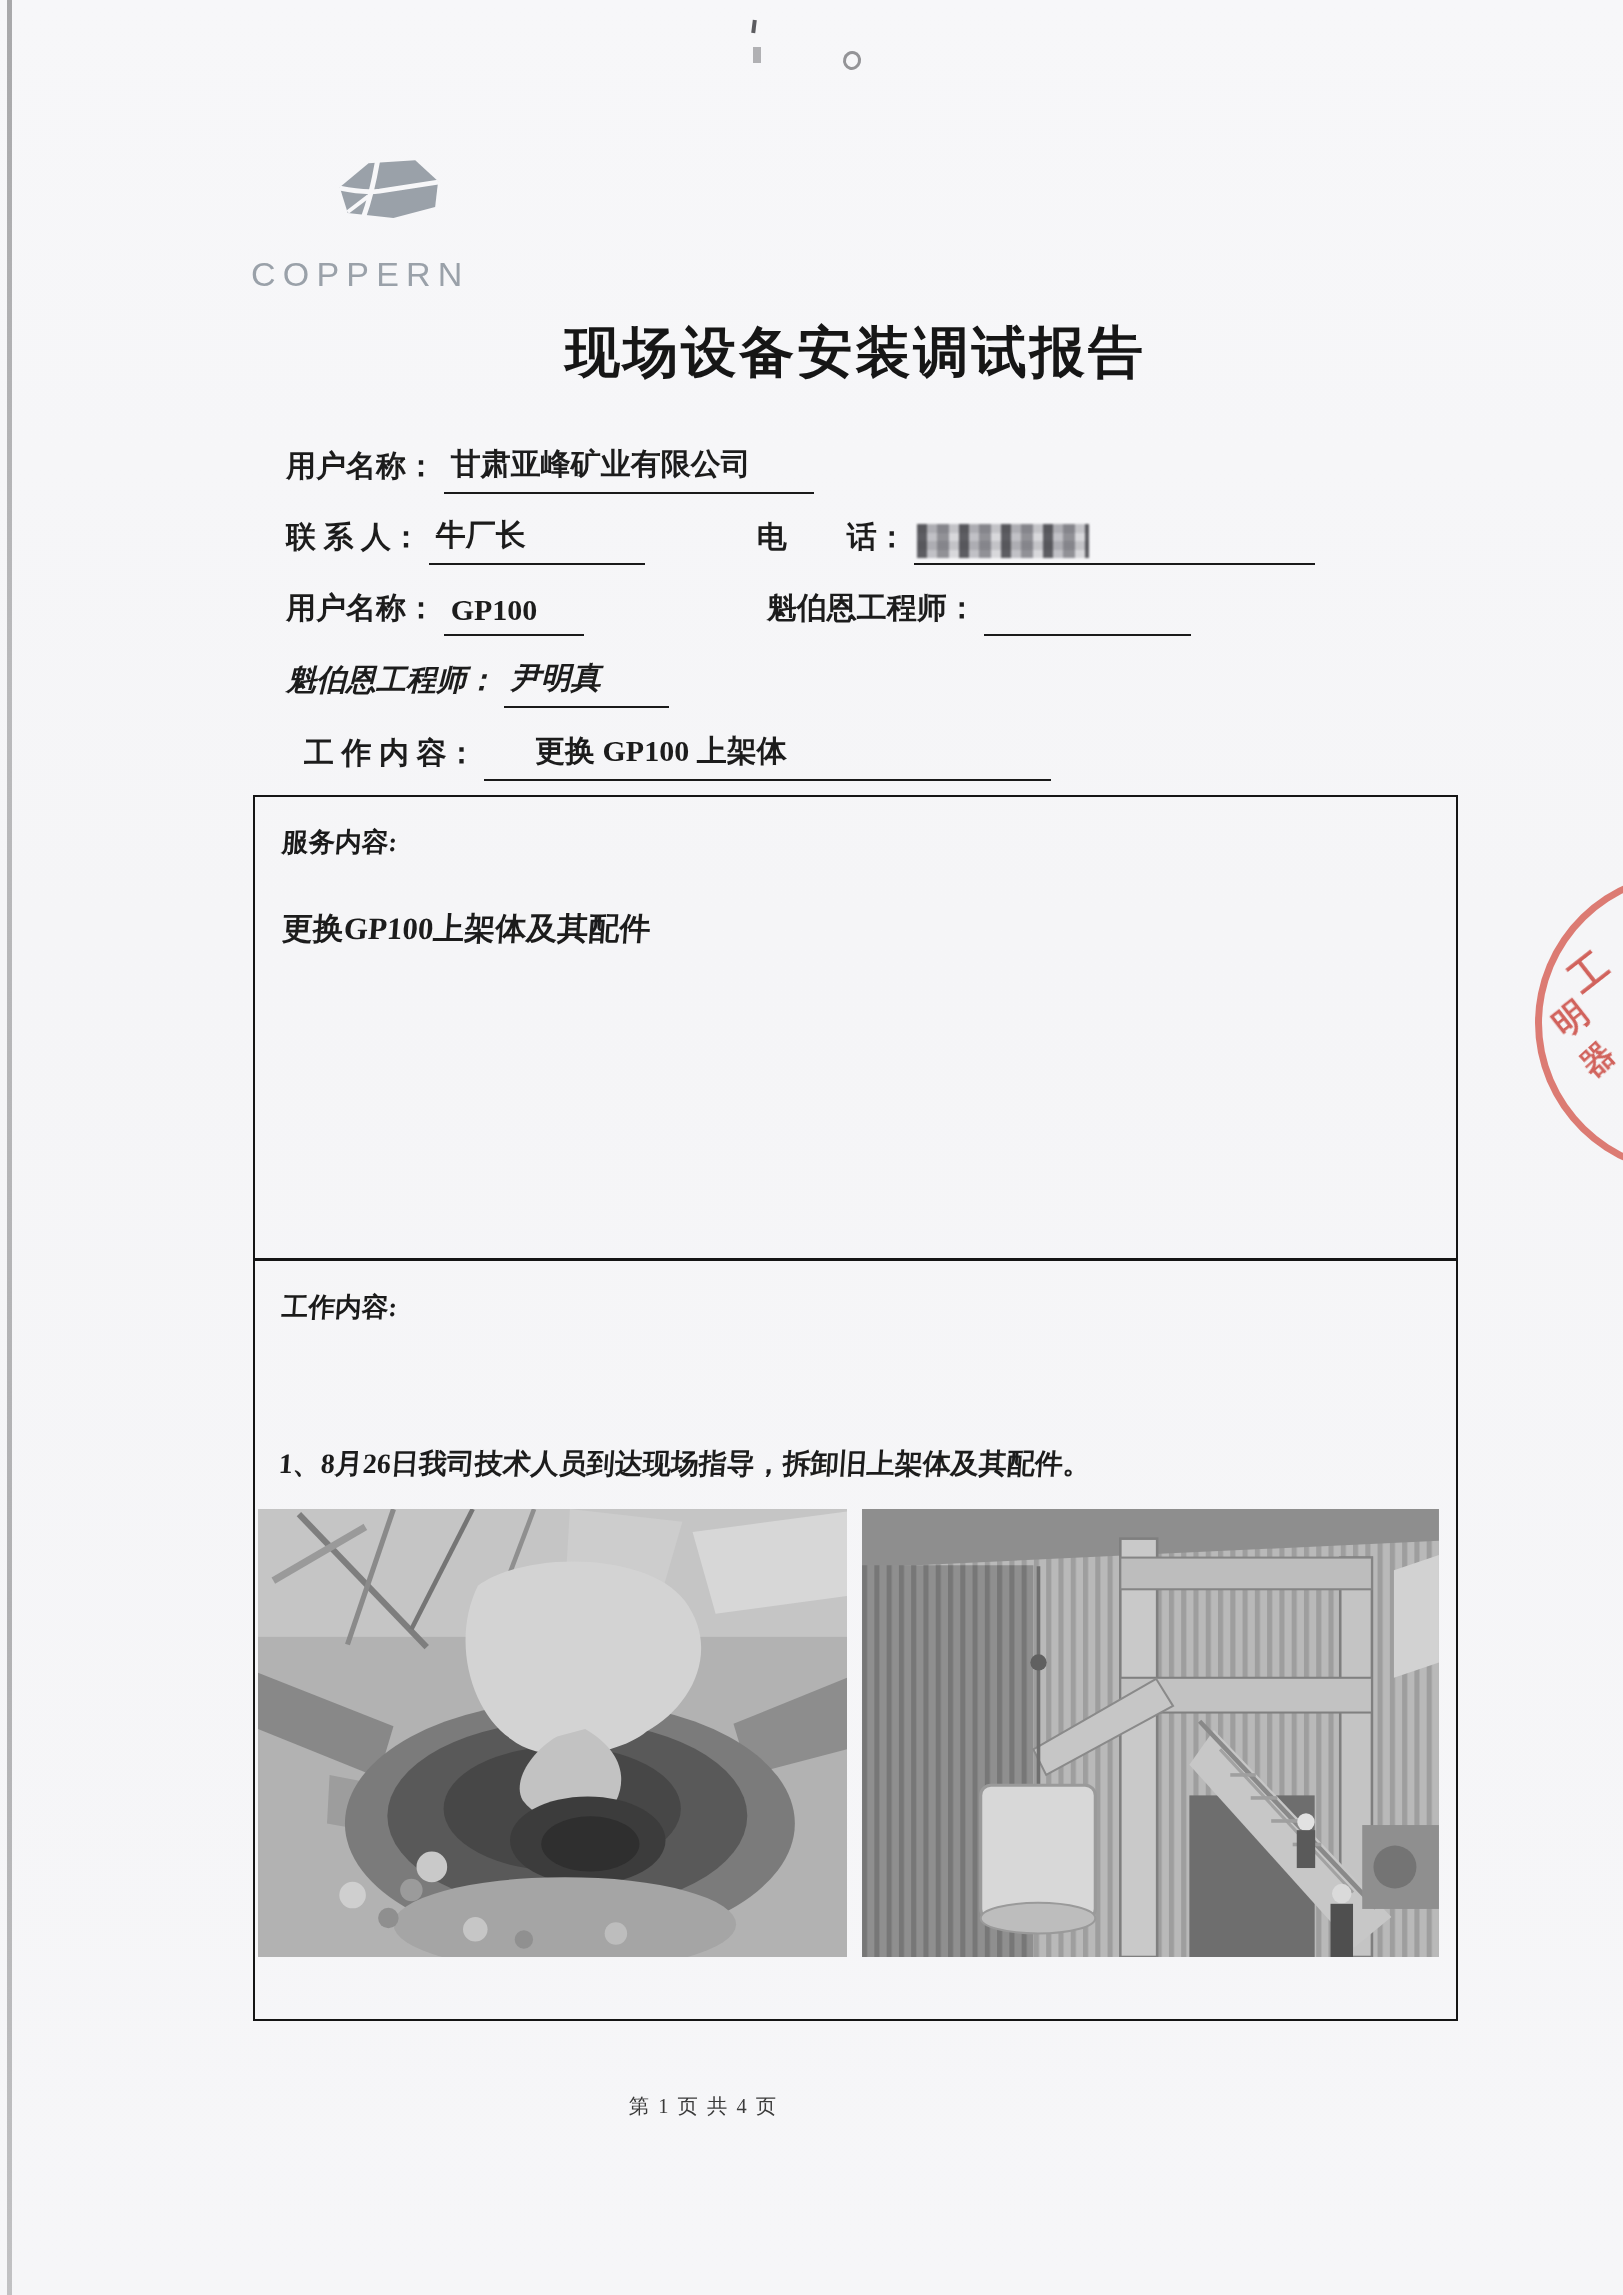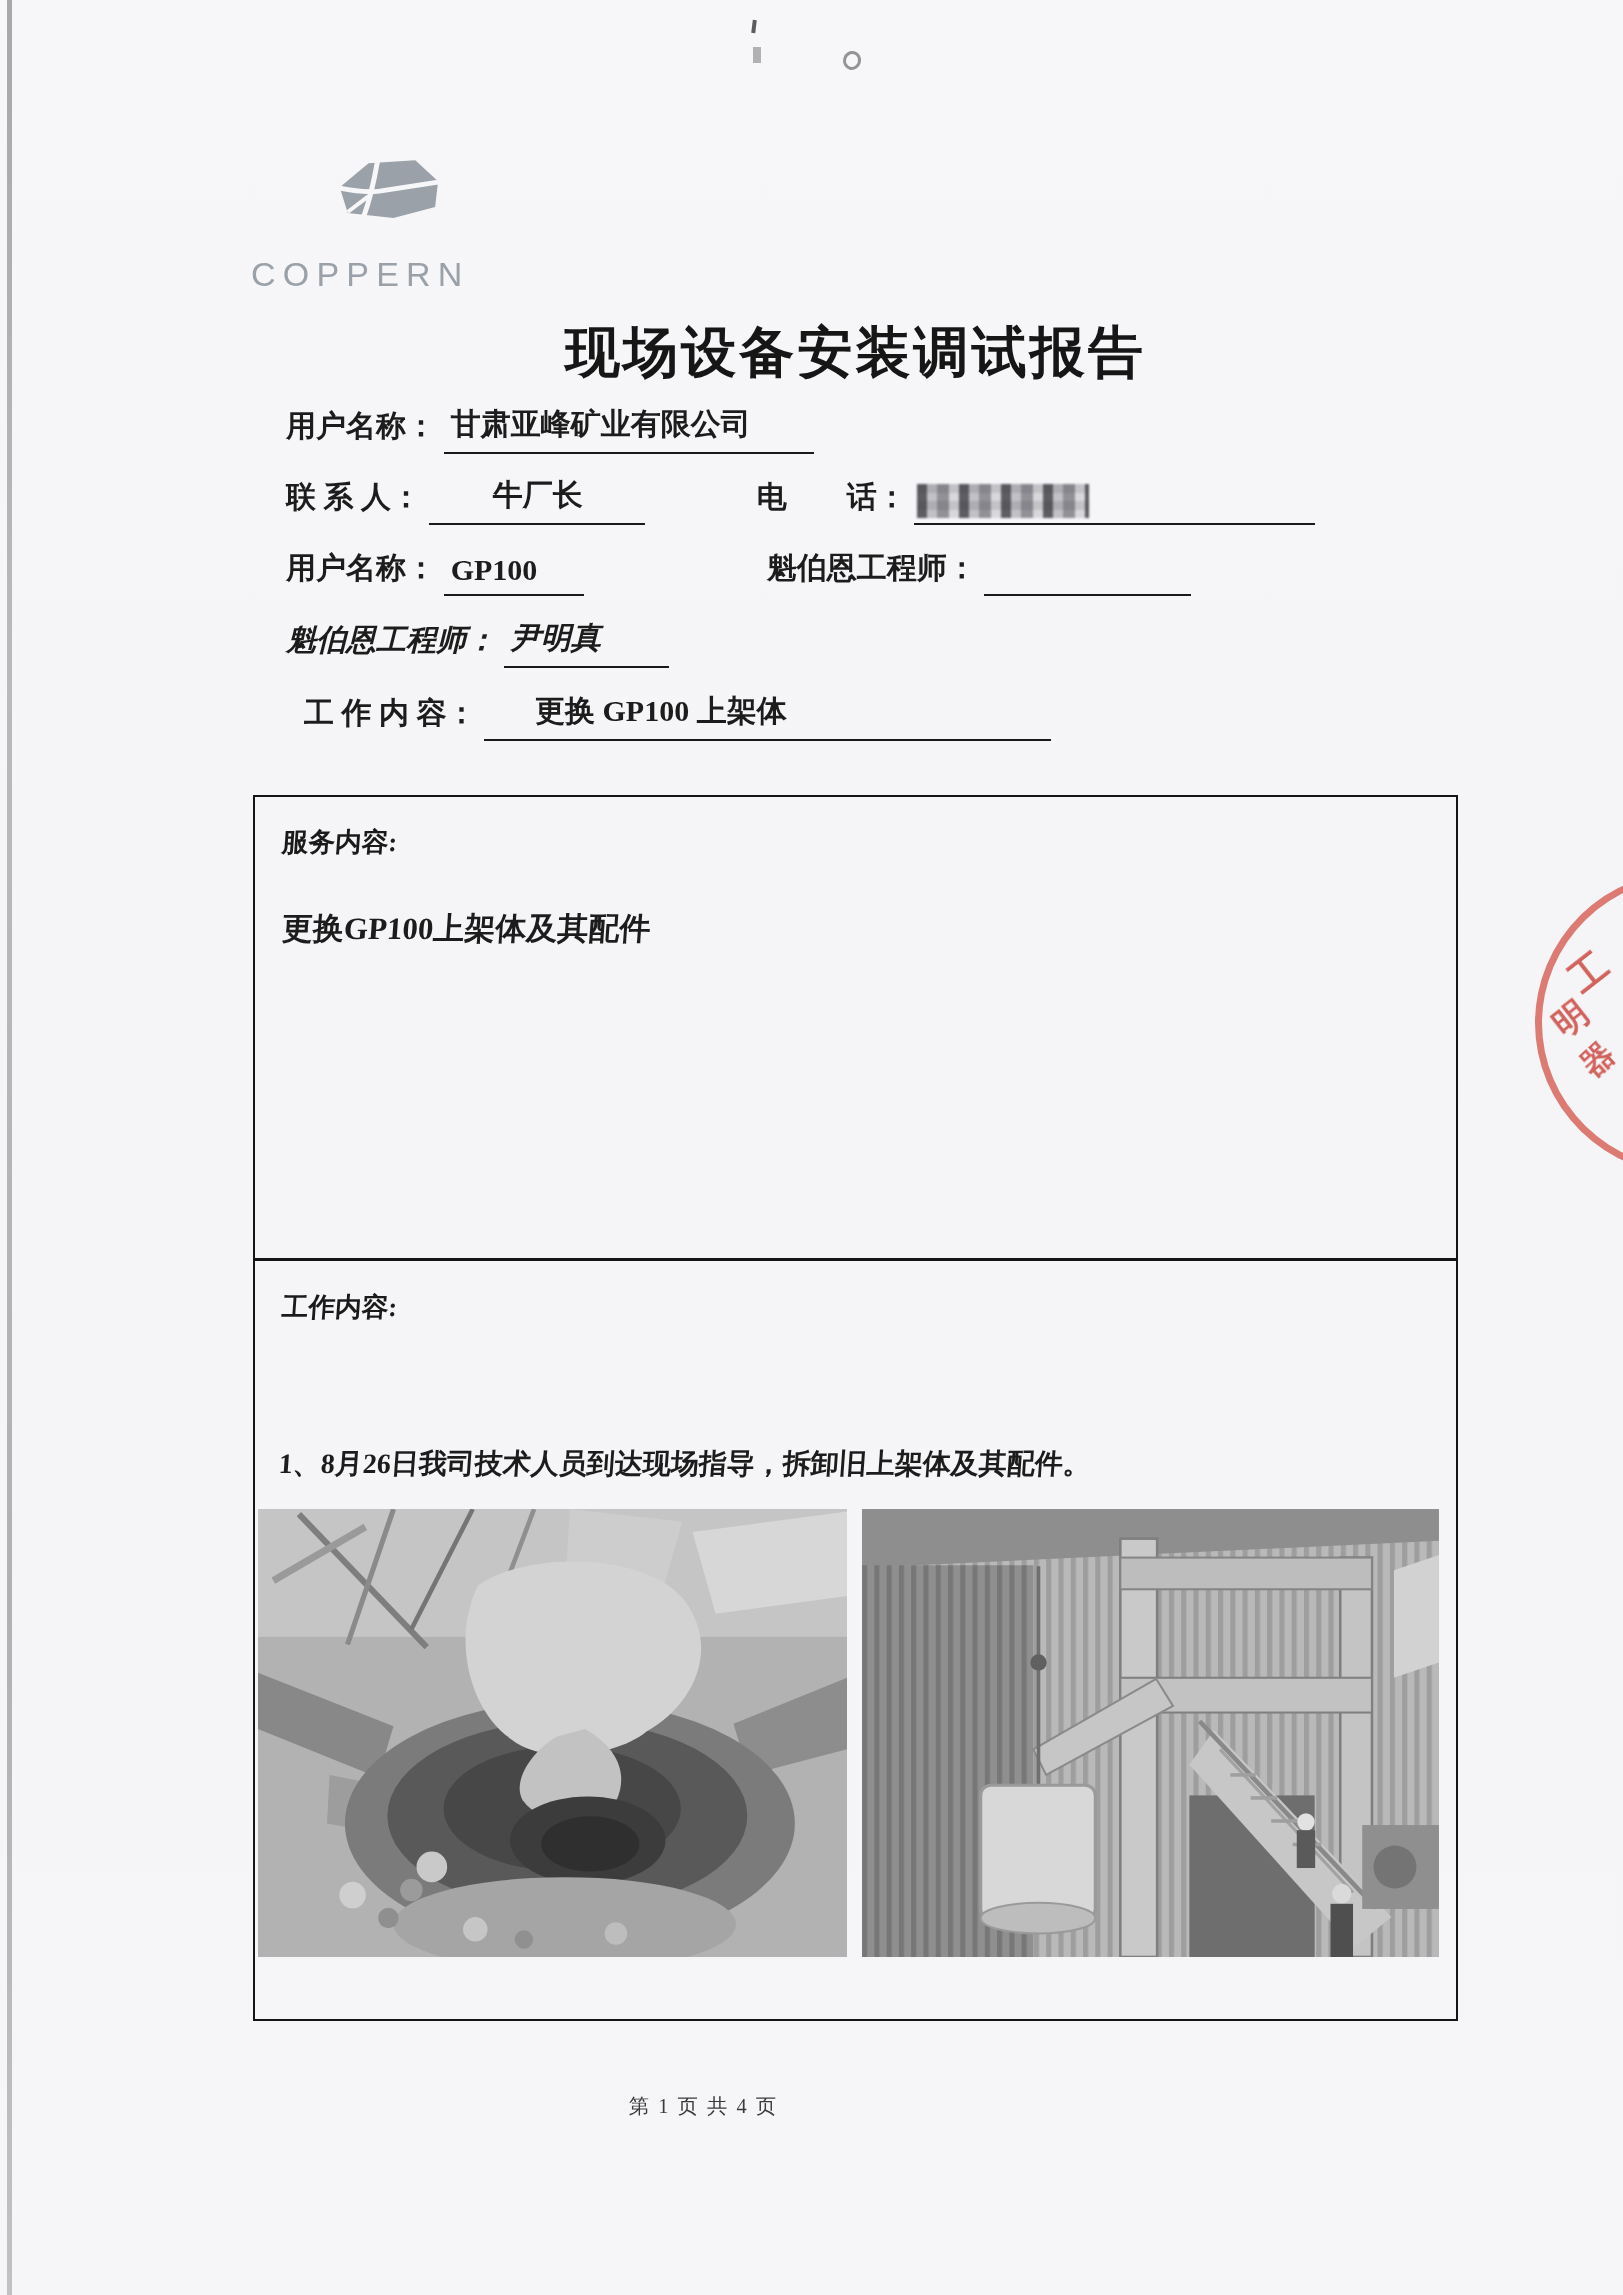--- a/index.html
+++ b/index.html
@@ -34,23 +34,23 @@
   .doc-title{
     position:absolute;left:0;top:316px;width:1623px;text-align:center;
     font-size:55px;font-weight:700;letter-spacing:3.1px;color:#161616;margin-left:44px;
   }
 
   
   .frow{position:absolute;left:266px;height:47px;font-size:30px;font-weight:700;
     white-space:nowrap;}
   .frow .lbl{display:inline-block;vertical-align:bottom;padding-bottom:7.2px;margin-left:20px;}
   .ul{display:inline-block;vertical-align:bottom;border-bottom:2.6px solid #1a1a1a;
-    padding:0 5.1px 7.2px 7.2px;position:relative;}
+    padding:0 5.1px 7.2px 7.2px;position:relative;margin-top:40px;}
   .r1{top:404px;}
-  .r2{top:475px;text-align:center;}
+  .r2{top:475px;}
   .r3{top:547px;}
   .r4{top:618px;font-style:italic;}
   .r5{top:691px;left:284px;}
   .gap{display:inline-block;}
   .pixel-block{
     position:absolute;left:3.1px;bottom:5.1px;width:172px;height:34px;
     background-image:
       repeating-linear-gradient(90deg, rgba(62,62,68,.85) 0 10.2px, rgba(152,152,160,.55) 10.2px 20.4px,
         rgba(104,104,112,.72) 20.4px 32px, rgba(192,192,198,.5) 32px 42px),
       repeating-linear-gradient(0deg, rgba(255,255,255,.28) 0 8.2px, rgba(20,20,24,.2) 8.2px 17px);

